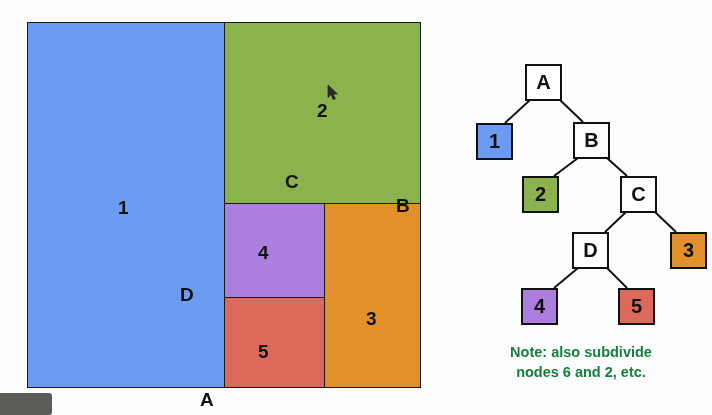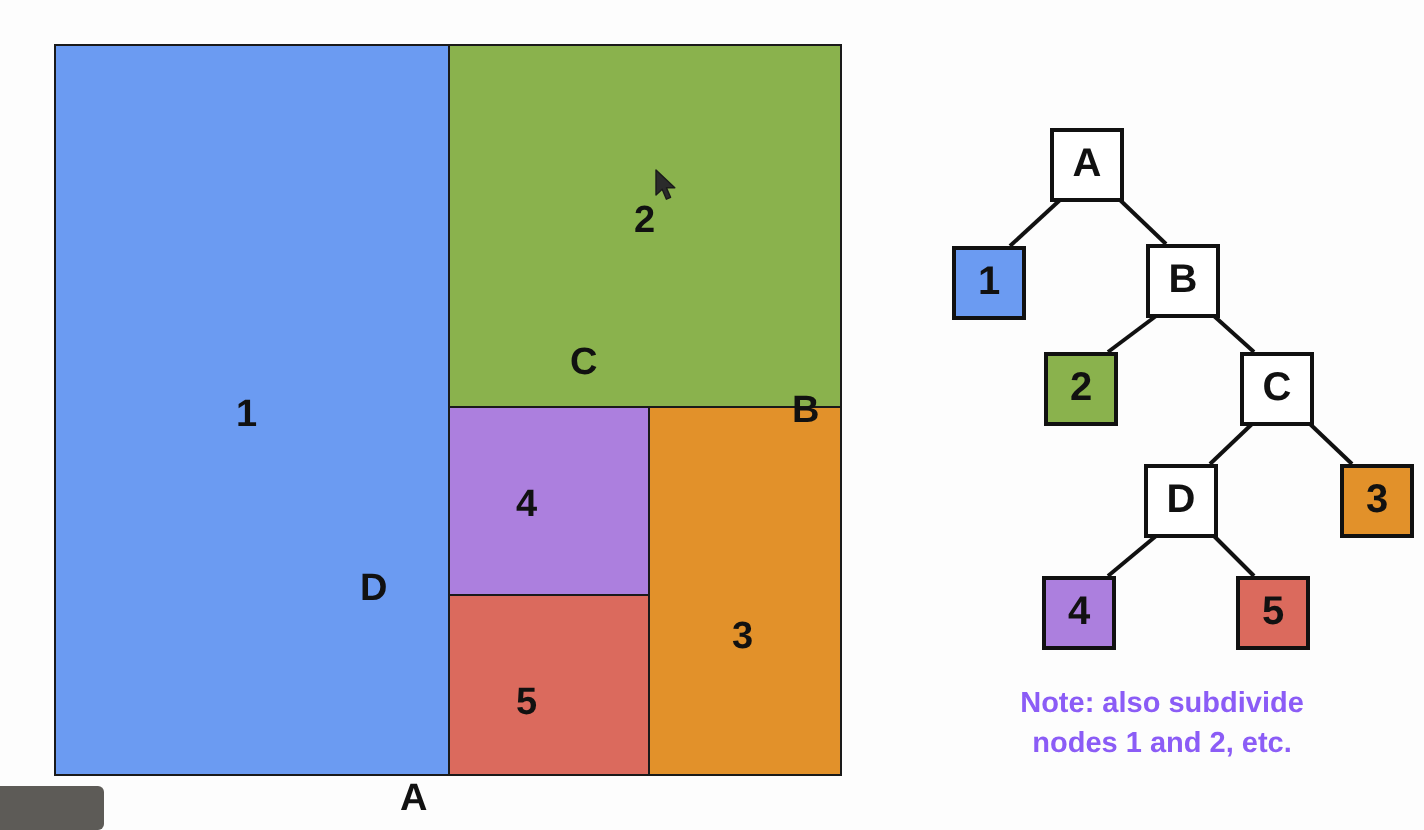--- a/index.html
+++ b/index.html
@@ -108,21 +108,21 @@
     background: #ffffff;
   }
   .note {
     position: absolute;
     left: 0px;
     top: 343px;
     width: 262px;
     text-align: center;
     font-weight: bold;
     font-size: 14.5px;
-    color: #8b5cf6;
+    color: #15803d;
     line-height: 1.35;
   }
 
   
   .taskbar-nub {
     position: absolute;
     left: 0px;
     top: 393px;
     width: 52px;
     height: 22px;
@@ -222,19 +222,19 @@
     <div class="node" style="left:71px;  top:288px; background:#ac7fde;">
       <span>4</span>
     </div>
 
     <div class="node" style="left:168px; top:288px; background:#db6a5d;">
       <span>5</span>
     </div>
 
     <div class="note">
       <div>Note: also subdivide</div>
-      <div>nodes 1 and 2, etc.</div>
+      <div>nodes 6 and 2, etc.</div>
     </div>
   </div>
 
   <div class="taskbar-nub"></div>
 
 </div>
 
 </body></html>

